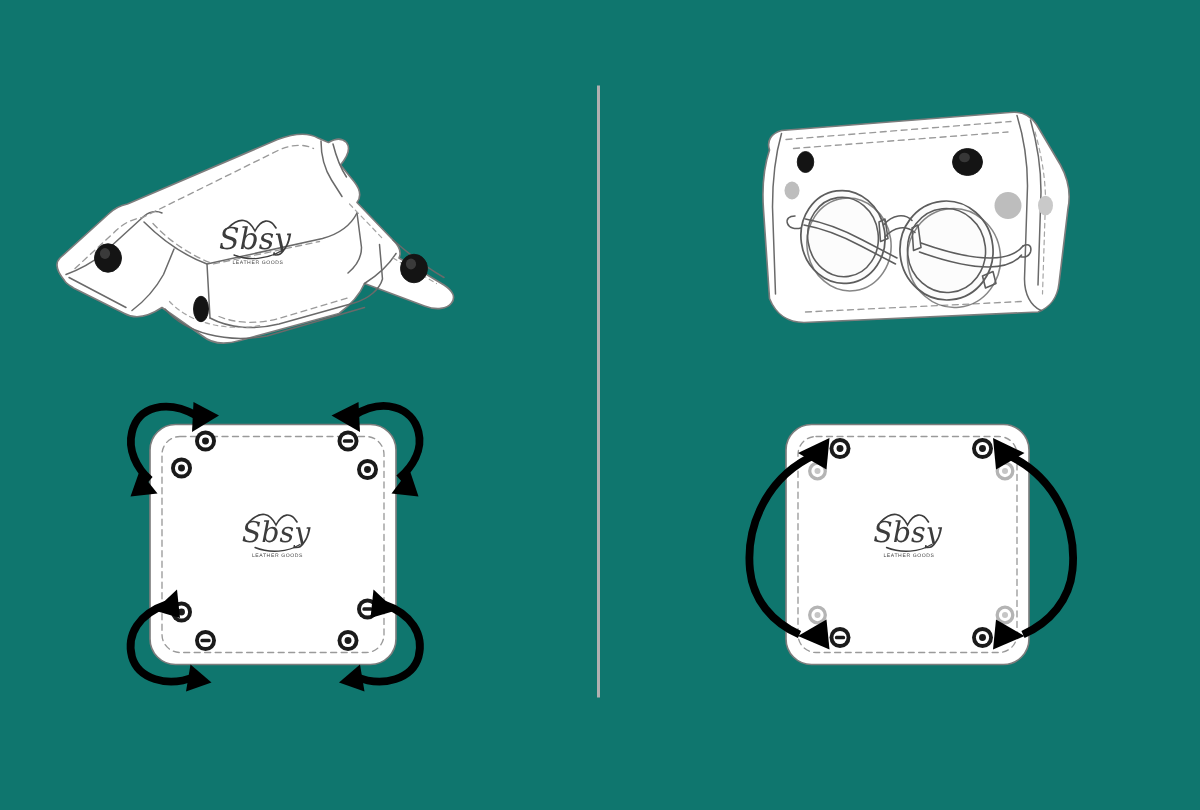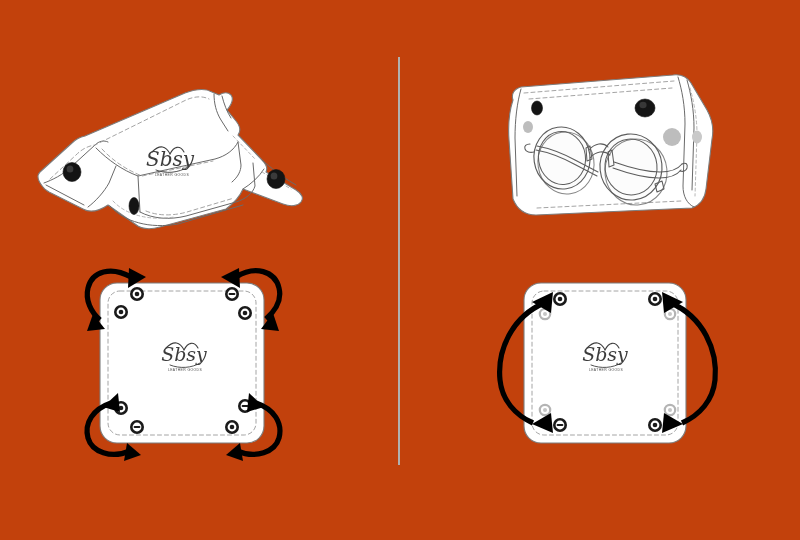--- a/index.html
+++ b/index.html
@@ -8,21 +8,21 @@
     padding: 0;
     background: #ffffff;
   }
   body {
     font-family: "Liberation Sans", sans-serif;
   }
   #canvas {
     position: relative;
     width: 800px;
     height: 540px;
-    background: #c2410c;
+    background: #0f766e;
     overflow: hidden;
   }
   .sheet-svg {
     position: absolute;
     left: 0;
     top: 0;
     width: 800px;
     height: 540px;
   }
   .ink-outline {

